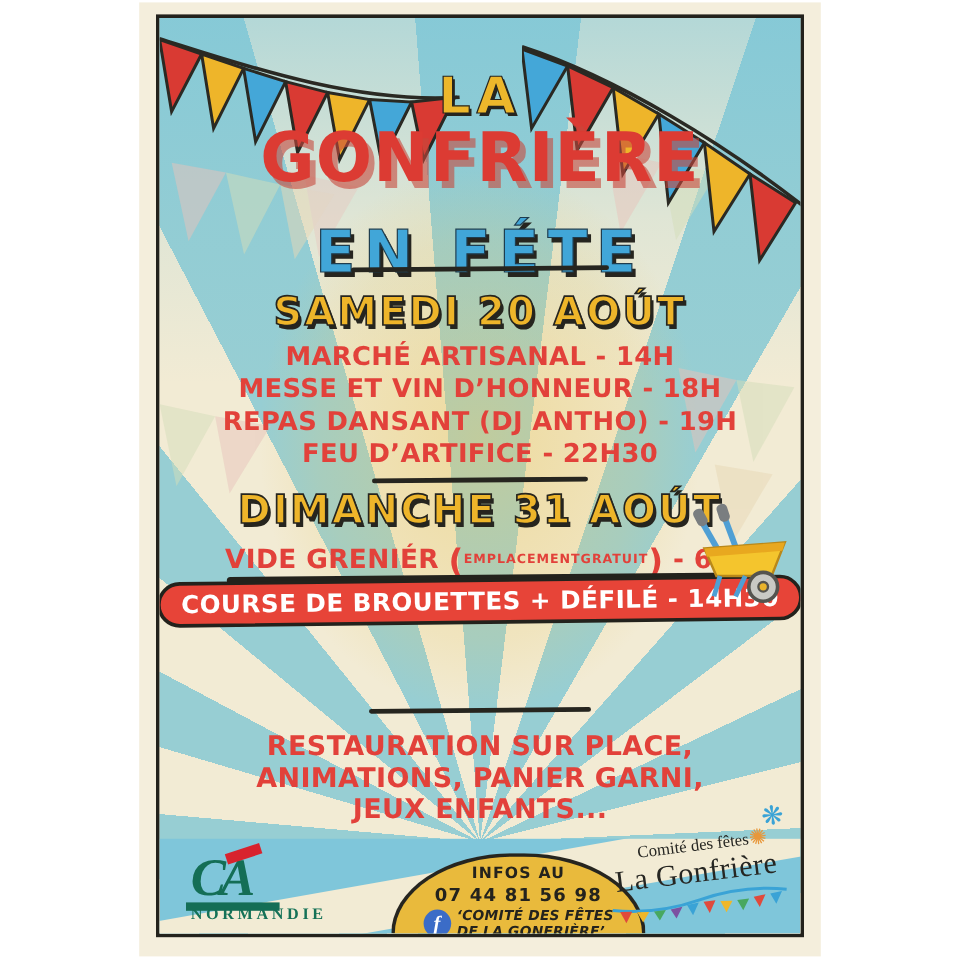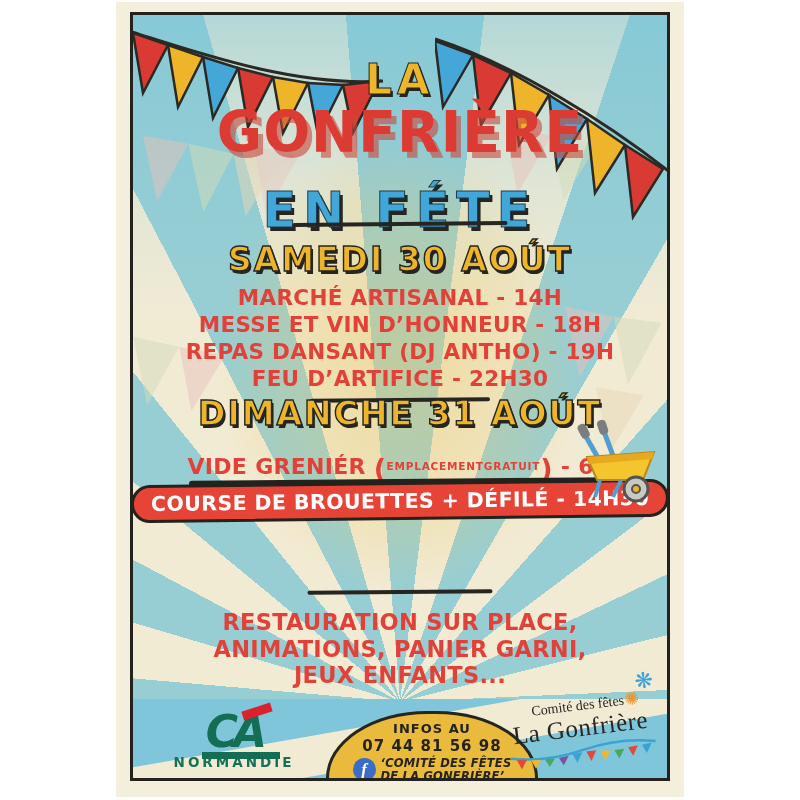--- a/index.html
+++ b/index.html
@@ -28,21 +28,21 @@
 
   .divider{height:4px;background:#26251f;border-radius:3px;left:50%;transform:translateX(-50%) rotate(-0.5deg);}
   .d1{top:207px;width:215px;}
   .d2{top:383px;width:180px;}
   .d3{top:575px;width:185px;}
 
   
   .sec-head{font-size:33px;font-weight:800;color:#eeb52a;letter-spacing:2px;
             -webkit-text-stroke:1.4px #26251f;text-shadow:2px 3px 0 #26251f;}
   .h-sam{top:225px;}
-  .h-dim{top:379px;}
+  .h-dim{top:390px;}
 
   
   .red{color:#e2413a;font-weight:800;}
   .events{top:269px;font-size:21.5px;line-height:27px;letter-spacing:0.3px;}
   .vide{top:438px;font-size:22px;letter-spacing:0.3px;white-space:nowrap;}
   .vide .paren{font-size:27px;vertical-align:-4px;font-weight:800;}
   .vide .stack{display:inline-flex;flex-direction:row;font-size:10.5px;line-height:10.5px;
                vertical-align:4px;letter-spacing:0.8px;}
   .music{top:508px;font-size:21.5px;line-height:26px;letter-spacing:0.3px;}
   .extras{top:594px;font-size:22.5px;line-height:26.5px;letter-spacing:0.3px;}
@@ -53,21 +53,21 @@
   .banner{top:467px;left:50%;transform:translateX(-50%) rotate(-0.7deg);white-space:nowrap;
           background:#e74438;border:3px solid #23221c;border-radius:22px;padding:4px 17px;
           color:#ffffff;font-size:20.5px;font-weight:800;letter-spacing:0.4px;z-index:5;}
 
   
   .band{left:0;right:0;bottom:0;height:79px;background:#7fc6da;overflow:hidden;}
   .band-stripe{position:absolute;left:-50px;top:14px;width:720px;height:40px;background:#f2ebd4;
                transform:rotate(-10deg);}
 
   
-  .ca-logo{left:26px;bottom:8px;width:150px;text-align:center;z-index:7;}
+  .ca-logo{left:26px;bottom:8px;width:150px;z-index:7;font-family:Liberation Serif, serif;}
   .ca-mark{position:relative;display:inline-block;font-style:italic;font-weight:800;font-size:44px;
            line-height:44px;color:#146e56;letter-spacing:-5px;}
   .ca-stripe{position:absolute;right:-10px;top:-3px;width:30px;height:9px;background:#d8232e;
              transform:rotate(-18deg);}
   .ca-underline{position:absolute;left:-4px;bottom:-5px;width:78px;height:7px;background:#146e56;}
   .ca-region{margin-top:0;font-size:13.5px;font-weight:700;color:#157257;letter-spacing:3px;}
 
   
   .dome{left:193px;bottom:0;width:212px;height:67px;background:#e9ba3c;border:3px solid #26251f;
         border-bottom:none;border-radius:106px 106px 0 0 / 70px 70px 0 0;text-align:center;
@@ -145,21 +145,21 @@
           <polygon points="190,124 228,148 198,196" fill="#d93a33"></polygon>
         </g>
       </svg>
 
       <div class="abs ctr t-la">LA</div>
       <div class="abs ctr t-gon">GONFRIÈRE</div>
       <div class="abs ctr t-fete">EN FÉTE</div>
 
       <div class="abs divider d1"></div>
 
-      <div class="abs ctr sec-head h-sam">SAMEDI 30 AOÚT</div>
+      <div class="abs ctr sec-head h-sam">SAMEDI 20 AOÚT</div>
       <div class="abs ctr red events">
         <div>MARCHÉ ARTISANAL - 14H</div>
         <div>MESSE ET VIN D’HONNEUR - 18H</div>
         <div>REPAS DANSANT (DJ ANTHO) - 19H</div>
         <div>FEU D’ARTIFICE - 22H30</div>
       </div>
 
       <div class="abs divider d2"></div>
 
       <div class="abs ctr sec-head h-dim">DIMANCHE 31 AOÚT</div>

